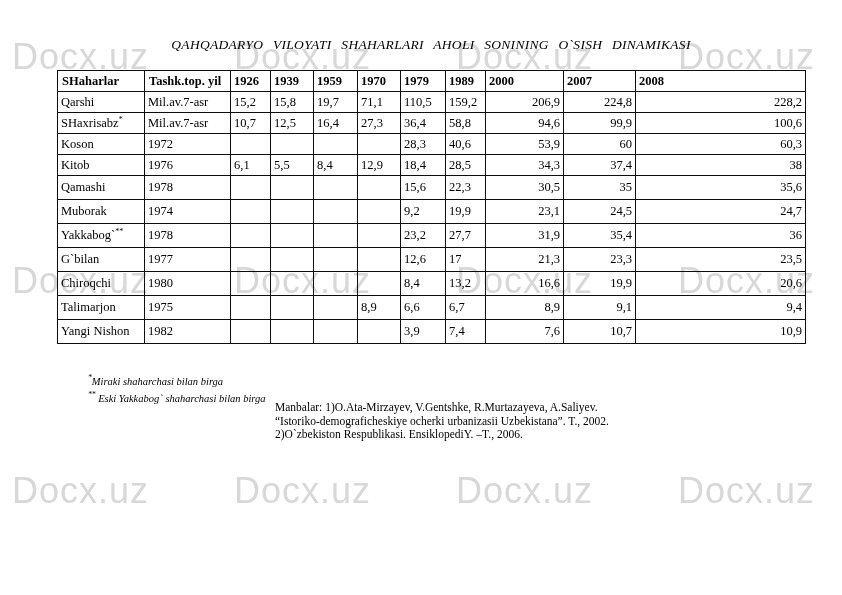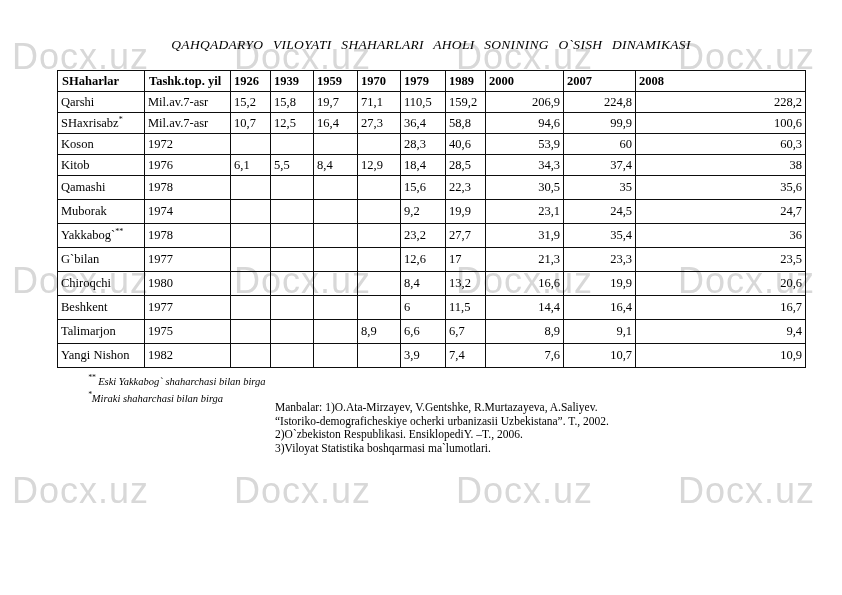--- a/index.html
+++ b/index.html
@@ -216,33 +216,20 @@
           <td class="num"></td>
           <td class="num"></td>
           <td class="num"></td>
           <td class="num">8,4</td>
           <td class="num">13,2</td>
           <td class="big-col big">16,6</td>
           <td class="big-col big">19,9</td>
           <td class="big-col big">20,6</td>
         </tr>
         <tr class="tall">
-          <td class="name">Beshkent</td>
-          <td class="year">1977</td>
-          <td class="num"></td>
-          <td class="num"></td>
-          <td class="num"></td>
-          <td class="num"></td>
-          <td class="num">6</td>
-          <td class="num">11,5</td>
-          <td class="big-col big">14,4</td>
-          <td class="big-col big">16,4</td>
-          <td class="big-col big">16,7</td>
-        </tr>
-        <tr class="tall">
           <td class="name">Talimarjon</td>
           <td class="year">1975</td>
           <td class="num"></td>
           <td class="num"></td>
           <td class="num"></td>
           <td class="num">8,9</td>
           <td class="num">6,6</td>
           <td class="num">6,7</td>
           <td class="big-col big">8,9</td>
           <td class="big-col big">9,1</td>
@@ -258,24 +245,23 @@
           <td class="num">3,9</td>
           <td class="num">7,4</td>
           <td class="big-col big">7,6</td>
           <td class="big-col big">10,7</td>
           <td class="big-col big">10,9</td>
         </tr>
       </tbody>
   </table>
 
   <div class="footnotes" id="footnotes">
+      <div><sup>*</sup>Miraki shaharchasi bilan birga</div>
       <div><sup>**</sup> Eski Yakkabog` shaharchasi bilan birga</div>
-      <div><sup>*</sup>Miraki shaharchasi bilan birga</div>
     </div>
 
   <div class="sources" id="sources">
       <div>Manbalar: 1)O.Ata-Mirzayev, V.Gentshke, R.Murtazayeva, A.Saliyev.</div>
       <div>“Istoriko-demograficheskiye ocherki urbanizasii Uzbekistana”. T., 2002.</div>
       <div>2)O`zbekiston Respublikasi. EnsiklopediY. –T., 2006.</div>
-      <div>3)Viloyat Statistika boshqarmasi ma`lumotlari.</div>
     </div>
 
 </div>
 
 </body></html>

